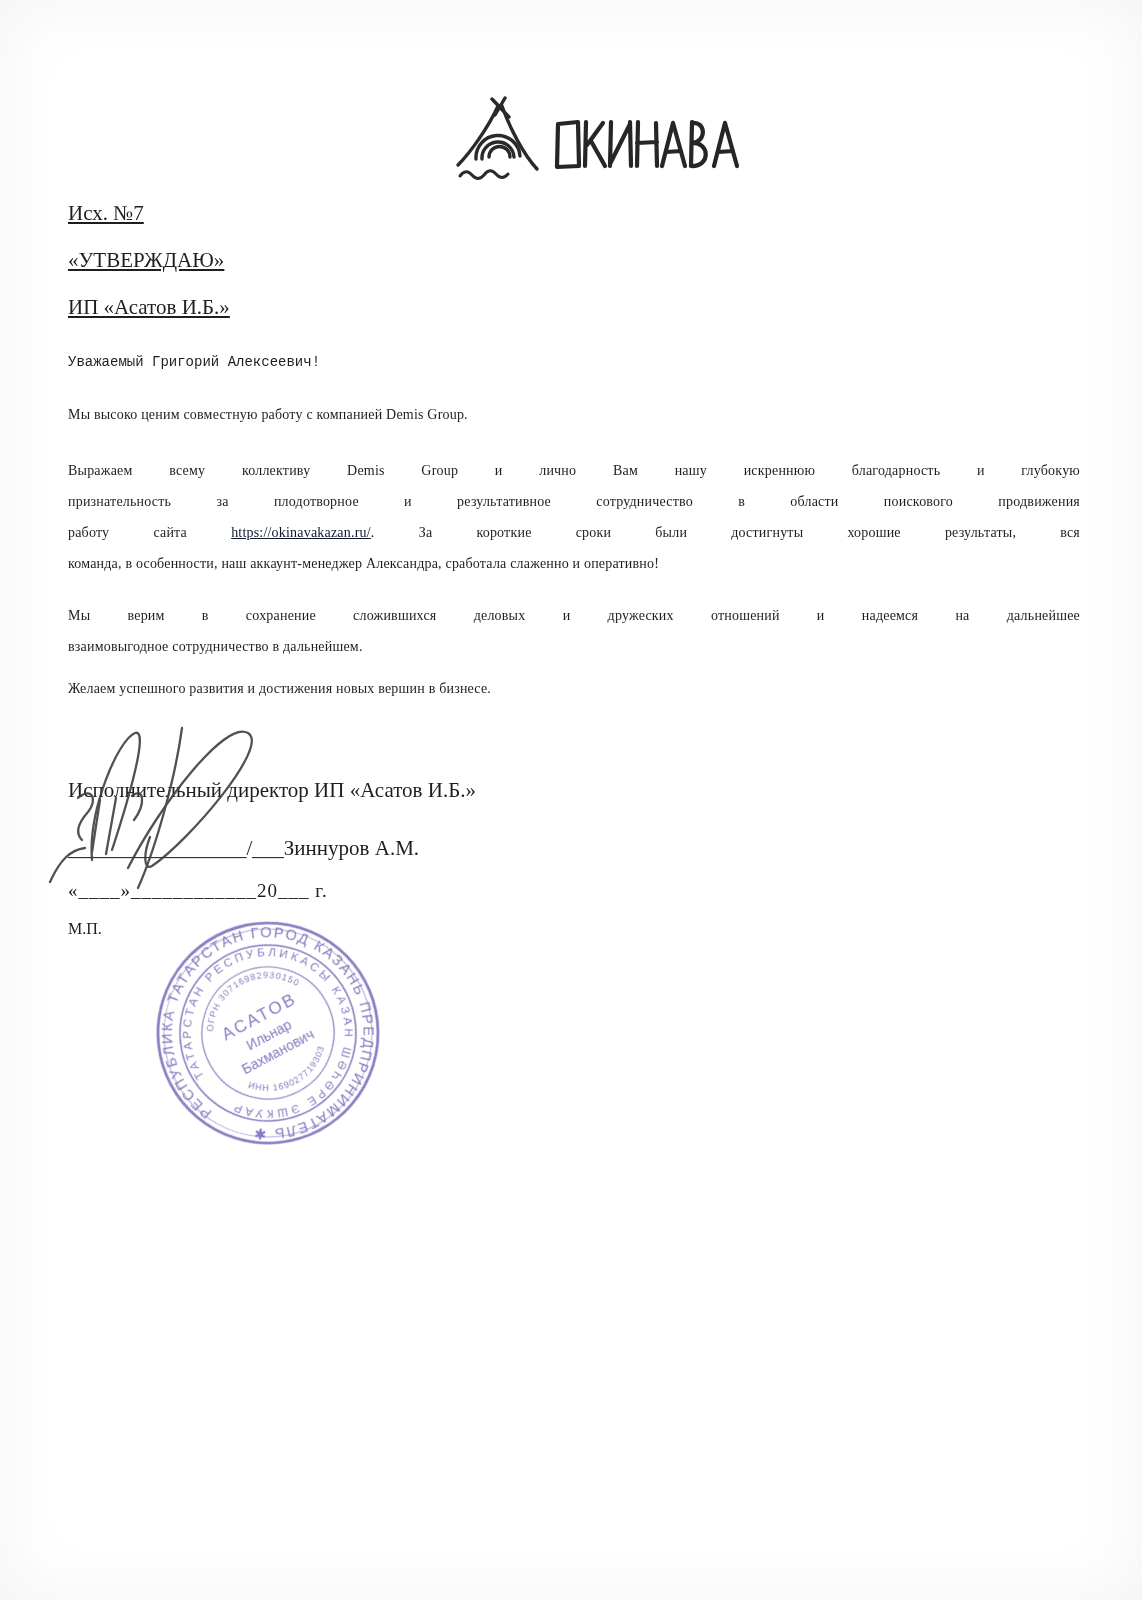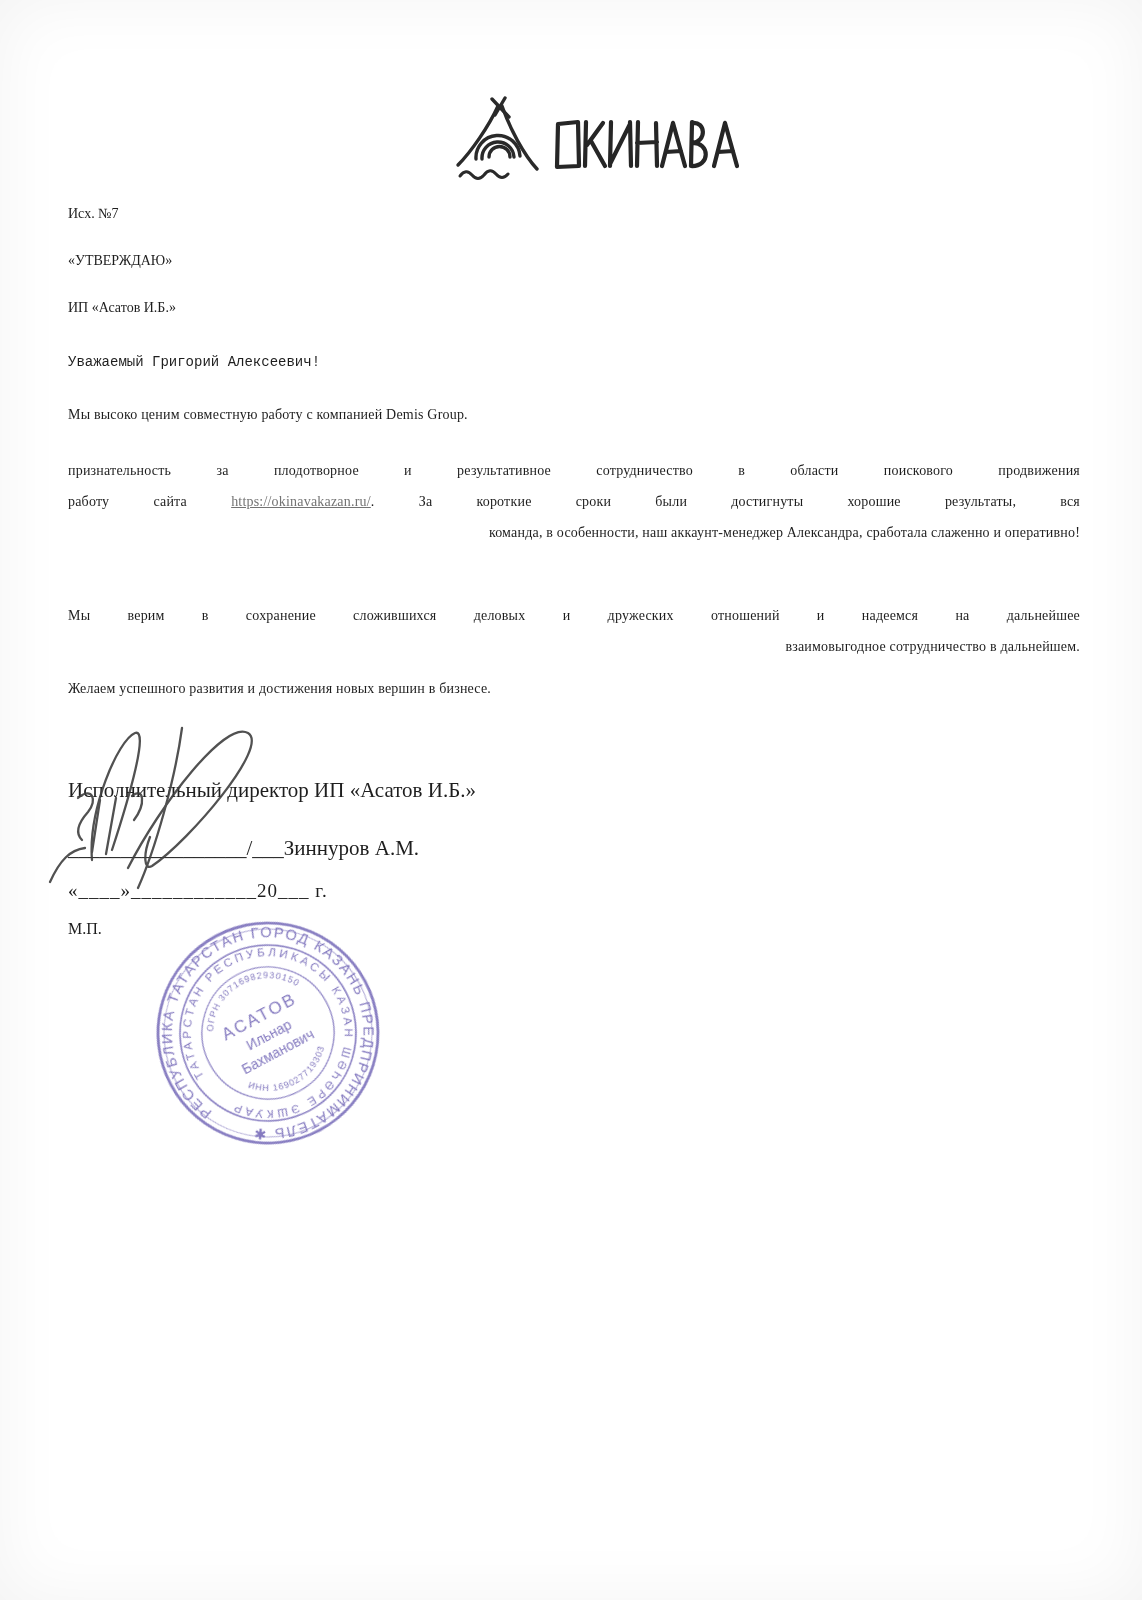--- a/index.html
+++ b/index.html
@@ -3,30 +3,30 @@
 <meta charset="utf-8">
 <style>
   html,body{margin:0;padding:0;background:#fff;}
   .page{
     position:relative;width:1142px;height:1600px;background:#ffffff;
     font-family:"Liberation Serif", serif;color:#1e1e1e;overflow:hidden;
     box-shadow:inset 0 0 70px rgba(0,0,0,0.05);
   }
   .scan{filter:blur(0.3px);}
   .abs{position:absolute;left:68px;width:1012px;}
-  .meta{top:190px;font-size:14px;line-height:47px;}
+  .meta{top:190px;font-size:21px;line-height:47px;text-decoration:underline;}
   .greeting{top:354px;font-size:14px;font-family:Liberation Mono, monospace;}
   .para{font-size:14px;line-height:31px;letter-spacing:0.2px;}
   .p1{top:399px;}
   .p2{top:455px;}
   .p3{top:600px;}
   .p4{top:673px;}
   .jline{text-align:justify;text-align-last:justify;}
-  .lline{text-align:right;}
-  .doc-link{color:#737373;text-decoration:underline;}
+  .lline{text-align:left;}
+  .doc-link{color:#0f172a;text-decoration:underline;}
   .sig-title{top:778px;font-size:21px;}
   .sig-line{top:836px;font-size:21px;}
   .date-line{top:880px;font-size:19px;letter-spacing:1px;}
   .mp{top:920px;font-size:16px;}
   .logo-svg{position:absolute;left:452px;top:96px;}
   .sign-svg{position:absolute;left:40px;top:700px;}
   .stamp-svg{position:absolute;left:152px;top:917px;}
 </style>
 </head>
 <body>
@@ -59,20 +59,21 @@
     <div>Исх. №7</div>
     <div>«УТВЕРЖДАЮ»</div>
     <div>ИП «Асатов И.Б.»</div>
   </div>
 
   <div class="abs greeting scan">Уважаемый Григорий Алексеевич!</div>
 
   <div class="abs para p1 scan">Мы высоко ценим совместную работу с компанией Demis Group.</div>
 
   <div class="abs para p2 scan">
+    <div class="jline">Выражаем всему коллективу Demis Group и лично Вам нашу искреннюю благодарность и глубокую</div>
     <div class="jline">признательность за плодотворное и результативное сотрудничество в области поискового продвижения</div>
     <div class="jline"><span>работу сайта </span><a class="doc-link" href="#">https://okinavakazan.ru/</a><span>. За короткие сроки были достигнуты хорошие результаты, вся</span></div>
     <div class="lline">команда, в особенности, наш аккаунт-менеджер Александра, сработала слаженно и оперативно!</div>
   </div>
 
   <div class="abs para p3 scan">
     <div class="jline">Мы верим в сохранение сложившихся деловых и дружеских отношений и надеемся на дальнейшее</div>
     <div class="lline">взаимовыгодное сотрудничество в дальнейшем.</div>
   </div>
 

